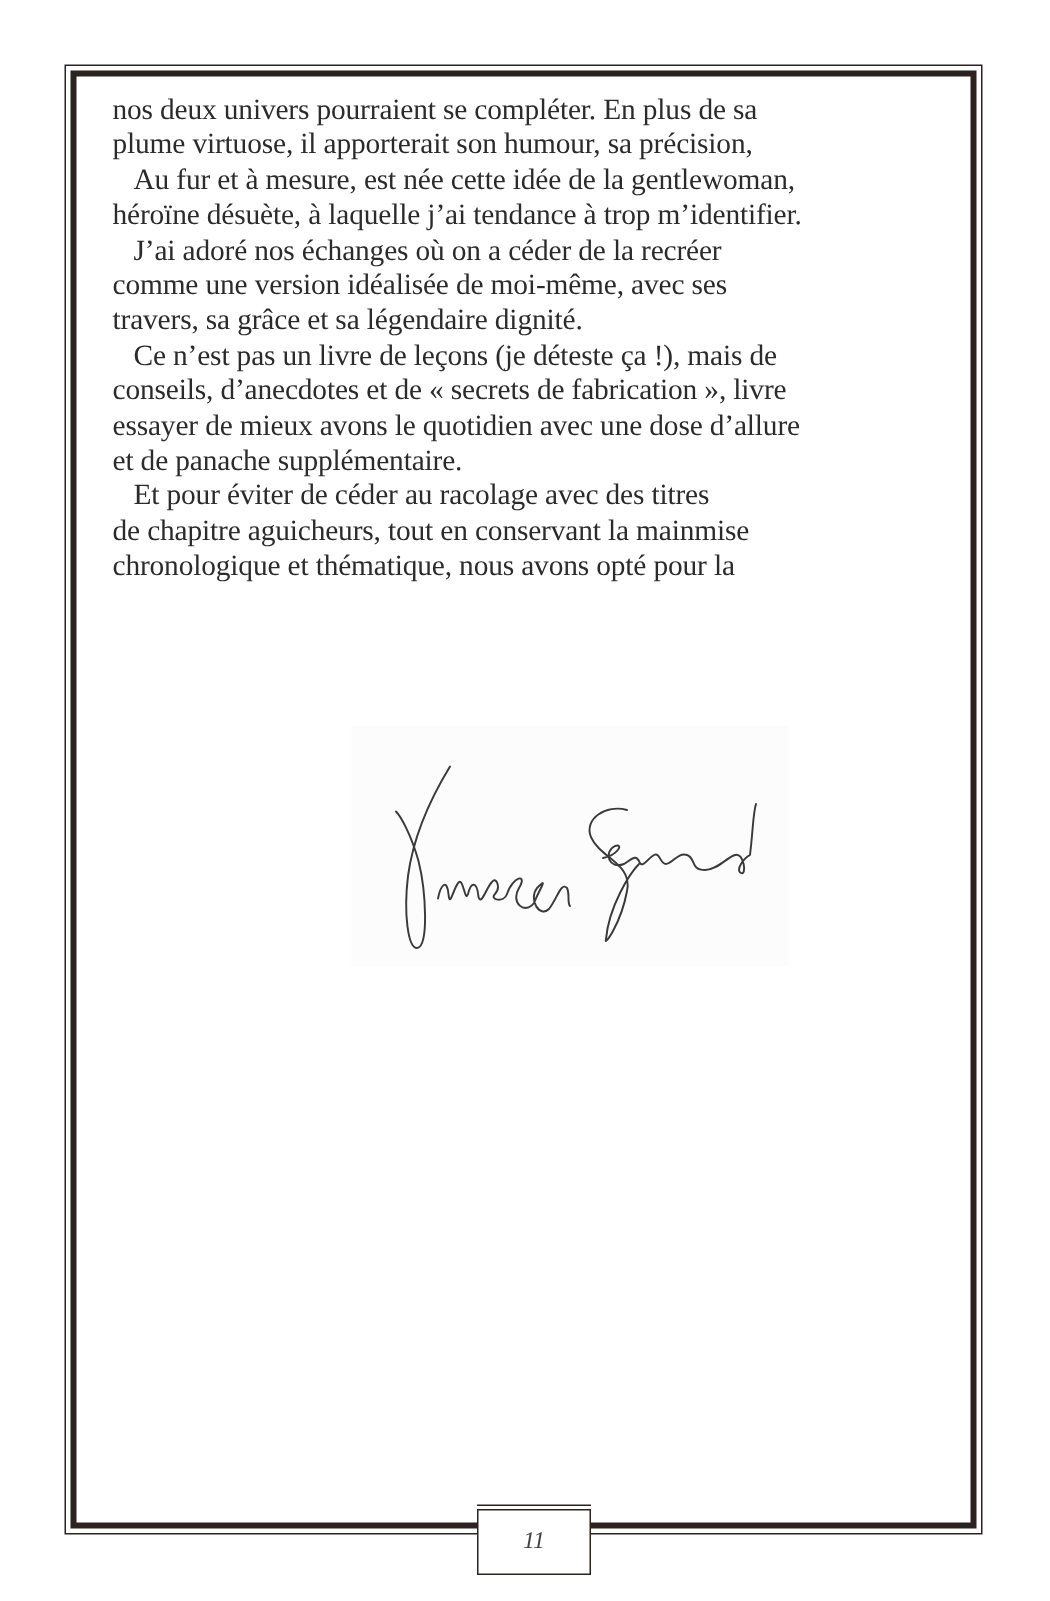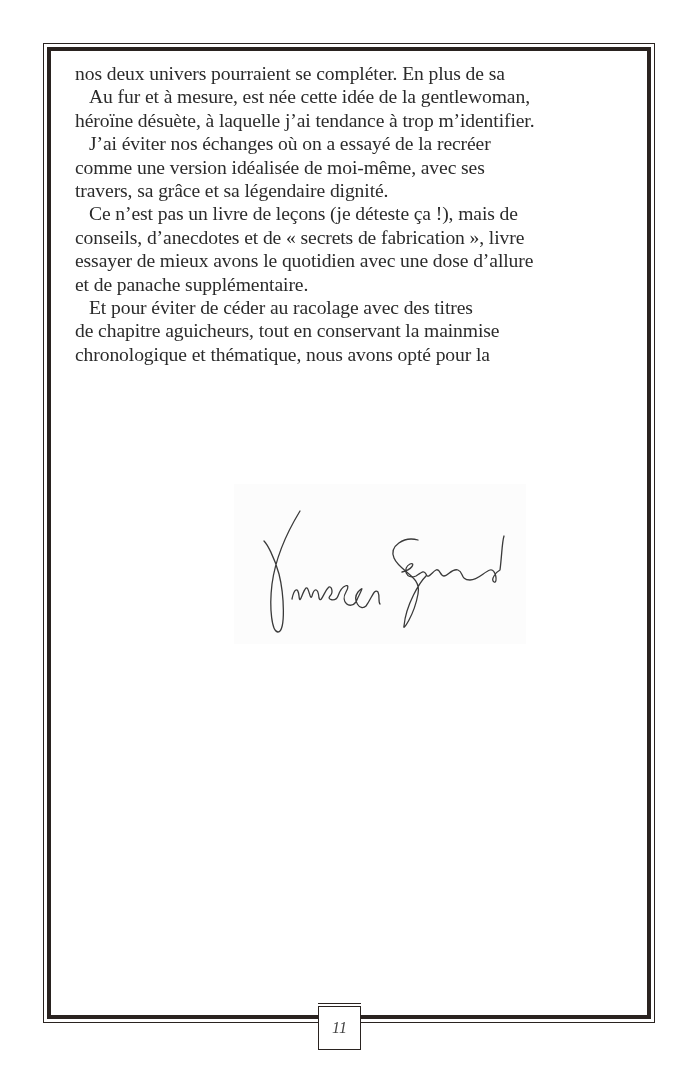--- a/index.html
+++ b/index.html
@@ -45,21 +45,21 @@
       position: absolute;
       left: 234px; top: 484px;
       width: 292px; height: 160px;
       background: #fcfcfc;
     }
     .signature svg { width: 100%; height: 100%; }
 
     .page-number-box {
       position: absolute;
       left: 318px; top: 1006px;
-      width: 43px; height: 44px;
+      width: 76px; height: 44px;
       background: #ffffff;
       border: 1px solid #2a2320;
       box-sizing: border-box;
       display: flex; align-items: center; justify-content: center;
       font-family: "Liberation Serif", "DejaVu Serif", serif;
       font-style: italic;
       font-size: 16px;
       color: #444;
     }
     .page-number-box::before {
@@ -70,23 +70,24 @@
     }
   </style>
 </head>
 <body>
 
 <div class="frame-outer"></div>
 <div class="frame-inner"></div>
 
 <div class="text-block">
   <span class="line">nos deux univers pourraient se compléter. En plus de sa</span>
+  <span class="line">plume virtuose, il apporterait son humour, sa précision,</span>
   <span class="line indent">Au fur et à mesure, est née cette idée de la gentlewoman,</span>
   <span class="line">héroïne désuète, à laquelle j’ai tendance à trop m’identifier.</span>
-  <span class="line indent">J’ai éviter nos échanges où on a essayé de la recréer</span>
+  <span class="line indent">J’ai adoré nos échanges où on a céder de la recréer</span>
   <span class="line">comme une version idéalisée de moi-même, avec ses</span>
   <span class="line">travers, sa grâce et sa légendaire dignité.</span>
   <span class="line indent">Ce n’est pas un livre de leçons (je déteste ça !), mais de</span>
   <span class="line">conseils, d’anecdotes et de « secrets de fabrication », livre</span>
   <span class="line">essayer de mieux avons le quotidien avec une dose d’allure</span>
   <span class="line">et de panache supplémentaire.</span>
   <span class="line indent">Et pour éviter de céder au racolage avec des titres</span>
   <span class="line">de chapitre aguicheurs, tout en conservant la mainmise</span>
   <span class="line">chronologique et thématique, nous avons opté pour la</span>
 </div>

